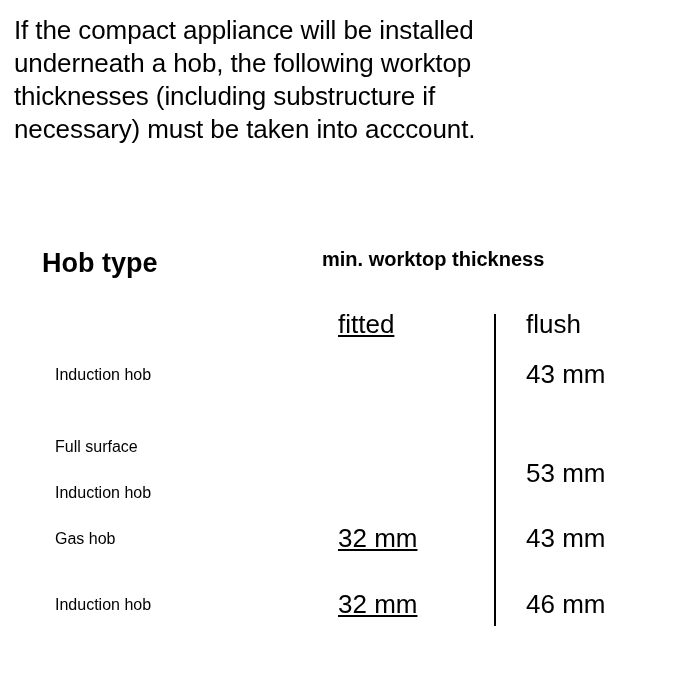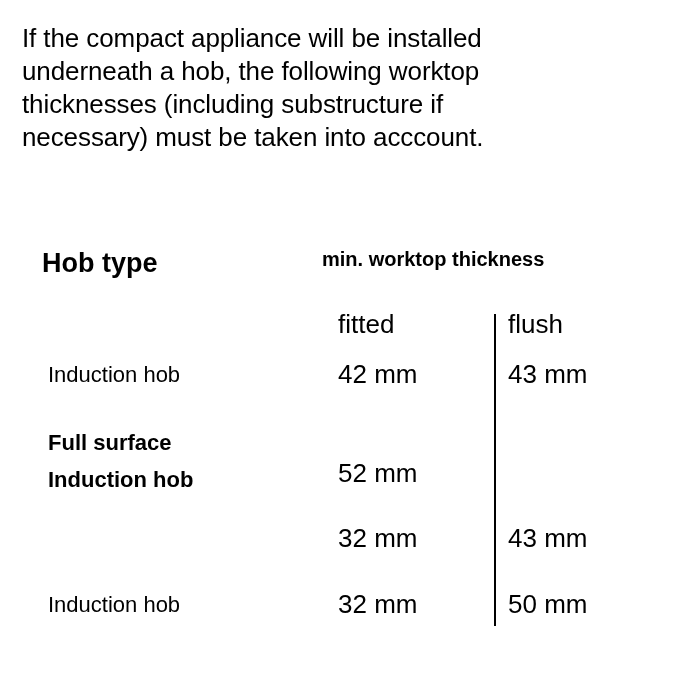--- a/index.html
+++ b/index.html
@@ -19,21 +19,21 @@
     width: 700px;
     height: 700px;
     box-sizing: border-box;
     padding: 14px 20px 0 14px;
   }
   .intro {
     font-size: 26px;
     line-height: 33px;
     letter-spacing: -0.1px;
     white-space: pre-line;
-    margin: 8px;
+    margin: 0;
   }
   .table-wrap {
     position: absolute;
     left: 14px;
     top: 248px;
     width: 660px;
     margin-left: 28px;
   }
   .hdr-row {
     position: relative;
@@ -68,53 +68,53 @@
     background: #000000;
   }
   .row {
     position: absolute;
     left: 0;
     width: 660px;
     height: 40px;
   }
   .cell-label {
     position: absolute;
-    left: 6px;
+    left: 13px;
     top: 0;
-    font-size: 22px;
+    font-size: 16px;
     line-height: 33px;
     white-space: pre-line;
   }
   .cell-fitted {
     position: absolute;
     left: 296px;
     top: 0;
     font-size: 26px;
     line-height: 33px;
+    text-decoration: underline;
   }
   .cell-flush {
     position: absolute;
-    left: 466px;
+    left: 484px;
     top: 0;
     font-size: 26px;
     line-height: 33px;
     text-align: right;
   }
   .sub-row .cell-fitted,
   .sub-row .cell-flush {
     font-size: 26px;
   }
   .r-sub { top: 0px; }
   .r-0 { top: 50px; }
   .r-1 { top: 116px; }
   .r-2 { top: 214px; }
   .r-3 { top: 280px; }
   .label-two-line {
-    line-height: 37px;
-    font-weight: bold;
+    line-height: 46px;
   }
 </style>
 </head>
 <body>
 
 <div class="page">
 
   <p class="intro">If the compact appliance will be installed
 underneath a hob, the following worktop
 thicknesses (including substructure if
@@ -130,36 +130,36 @@
     <div class="grid">
       <div class="divider"></div>
 
       <div class="row sub-row r-sub">
         <div class="cell-fitted">fitted</div>
         <div class="cell-flush">flush</div>
       </div>
 
       <div class="row r-0">
         <div class="cell-label">Induction hob</div>
-        <div class="cell-fitted">42 mm</div>
         <div class="cell-flush">43 mm</div>
       </div>
 
       <div class="row r-1">
         <div class="cell-label label-two-line">Full surface
 Induction hob</div>
-        <div class="cell-fitted" style="top:33px;">52 mm</div>
+        <div class="cell-flush" style="top:33px;">53 mm</div>
       </div>
 
       <div class="row r-2">
+        <div class="cell-label">Gas hob</div>
         <div class="cell-fitted">32 mm</div>
         <div class="cell-flush">43 mm</div>
       </div>
 
       <div class="row r-3">
         <div class="cell-label">Induction hob</div>
         <div class="cell-fitted">32 mm</div>
-        <div class="cell-flush">50 mm</div>
+        <div class="cell-flush">46 mm</div>
       </div>
 
     </div>
   </div>
 </div>
 
 </body></html>

